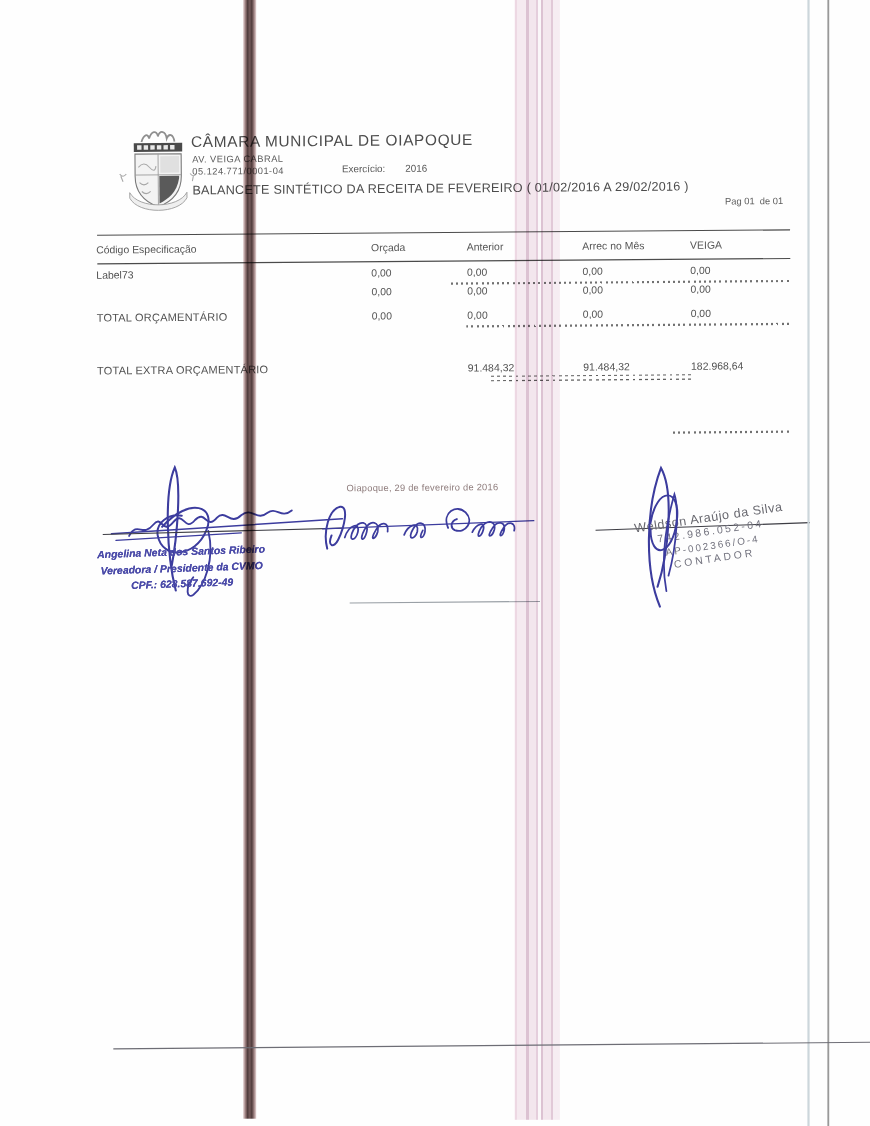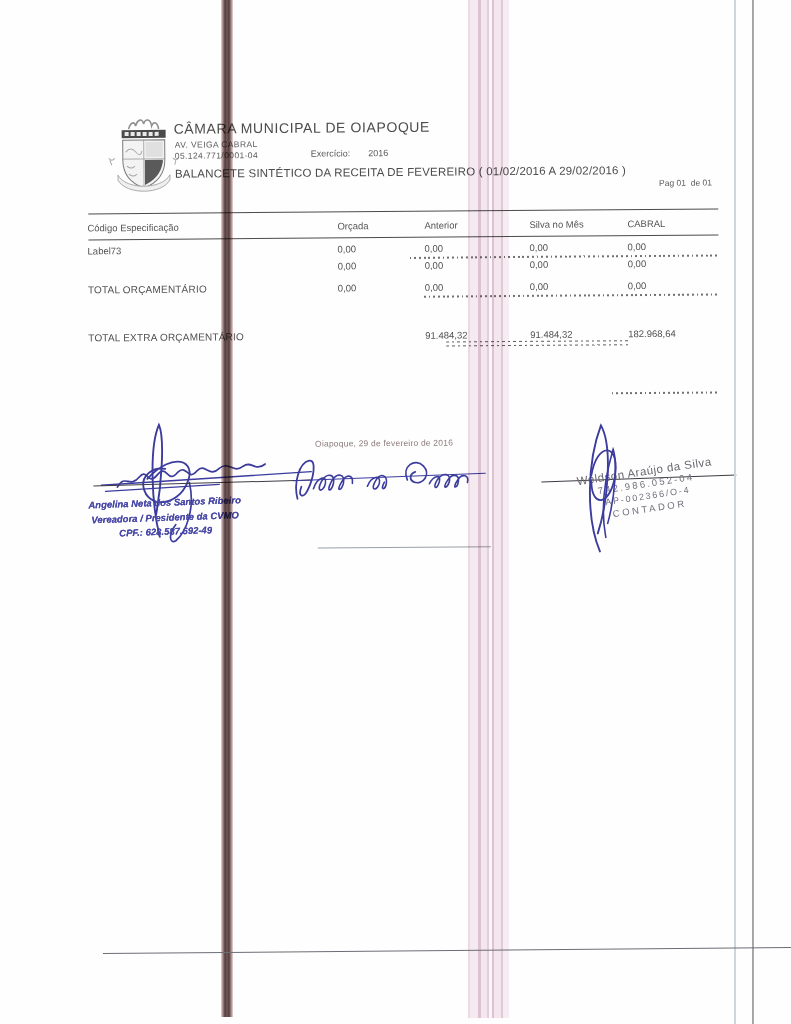--- a/index.html
+++ b/index.html
@@ -115,22 +115,22 @@
       <span>Exercício:</span><span class="yr">2016</span>
     </div>
     <div class="rpt-title">BALANCETE SINTÉTICO DA RECEITA DE FEVEREIRO ( 01/02/2016 A 29/02/2016 )</div>
     <div class="pag">Pag 01  de 01</div>
 
     <div class="hline line-top"></div>
     <div class="trow thead">
       <div class="lbl">Código Especificação</div>
       <div class="c">Orçada</div>
       <div class="c">Anterior</div>
-      <div class="c">Silva no Mês</div>
-      <div class="c">CABRAL</div>
+      <div class="c">Arrec no Mês</div>
+      <div class="c">VEIGA</div>
     </div>
     <div class="hline line-mid"></div>
 
     <div class="trow row0">
       <div class="lbl">Label73</div>
       <div class="c">0,00</div>
       <div class="c">0,00</div>
       <div class="c">0,00</div>
       <div class="c">0,00</div>
     </div>

